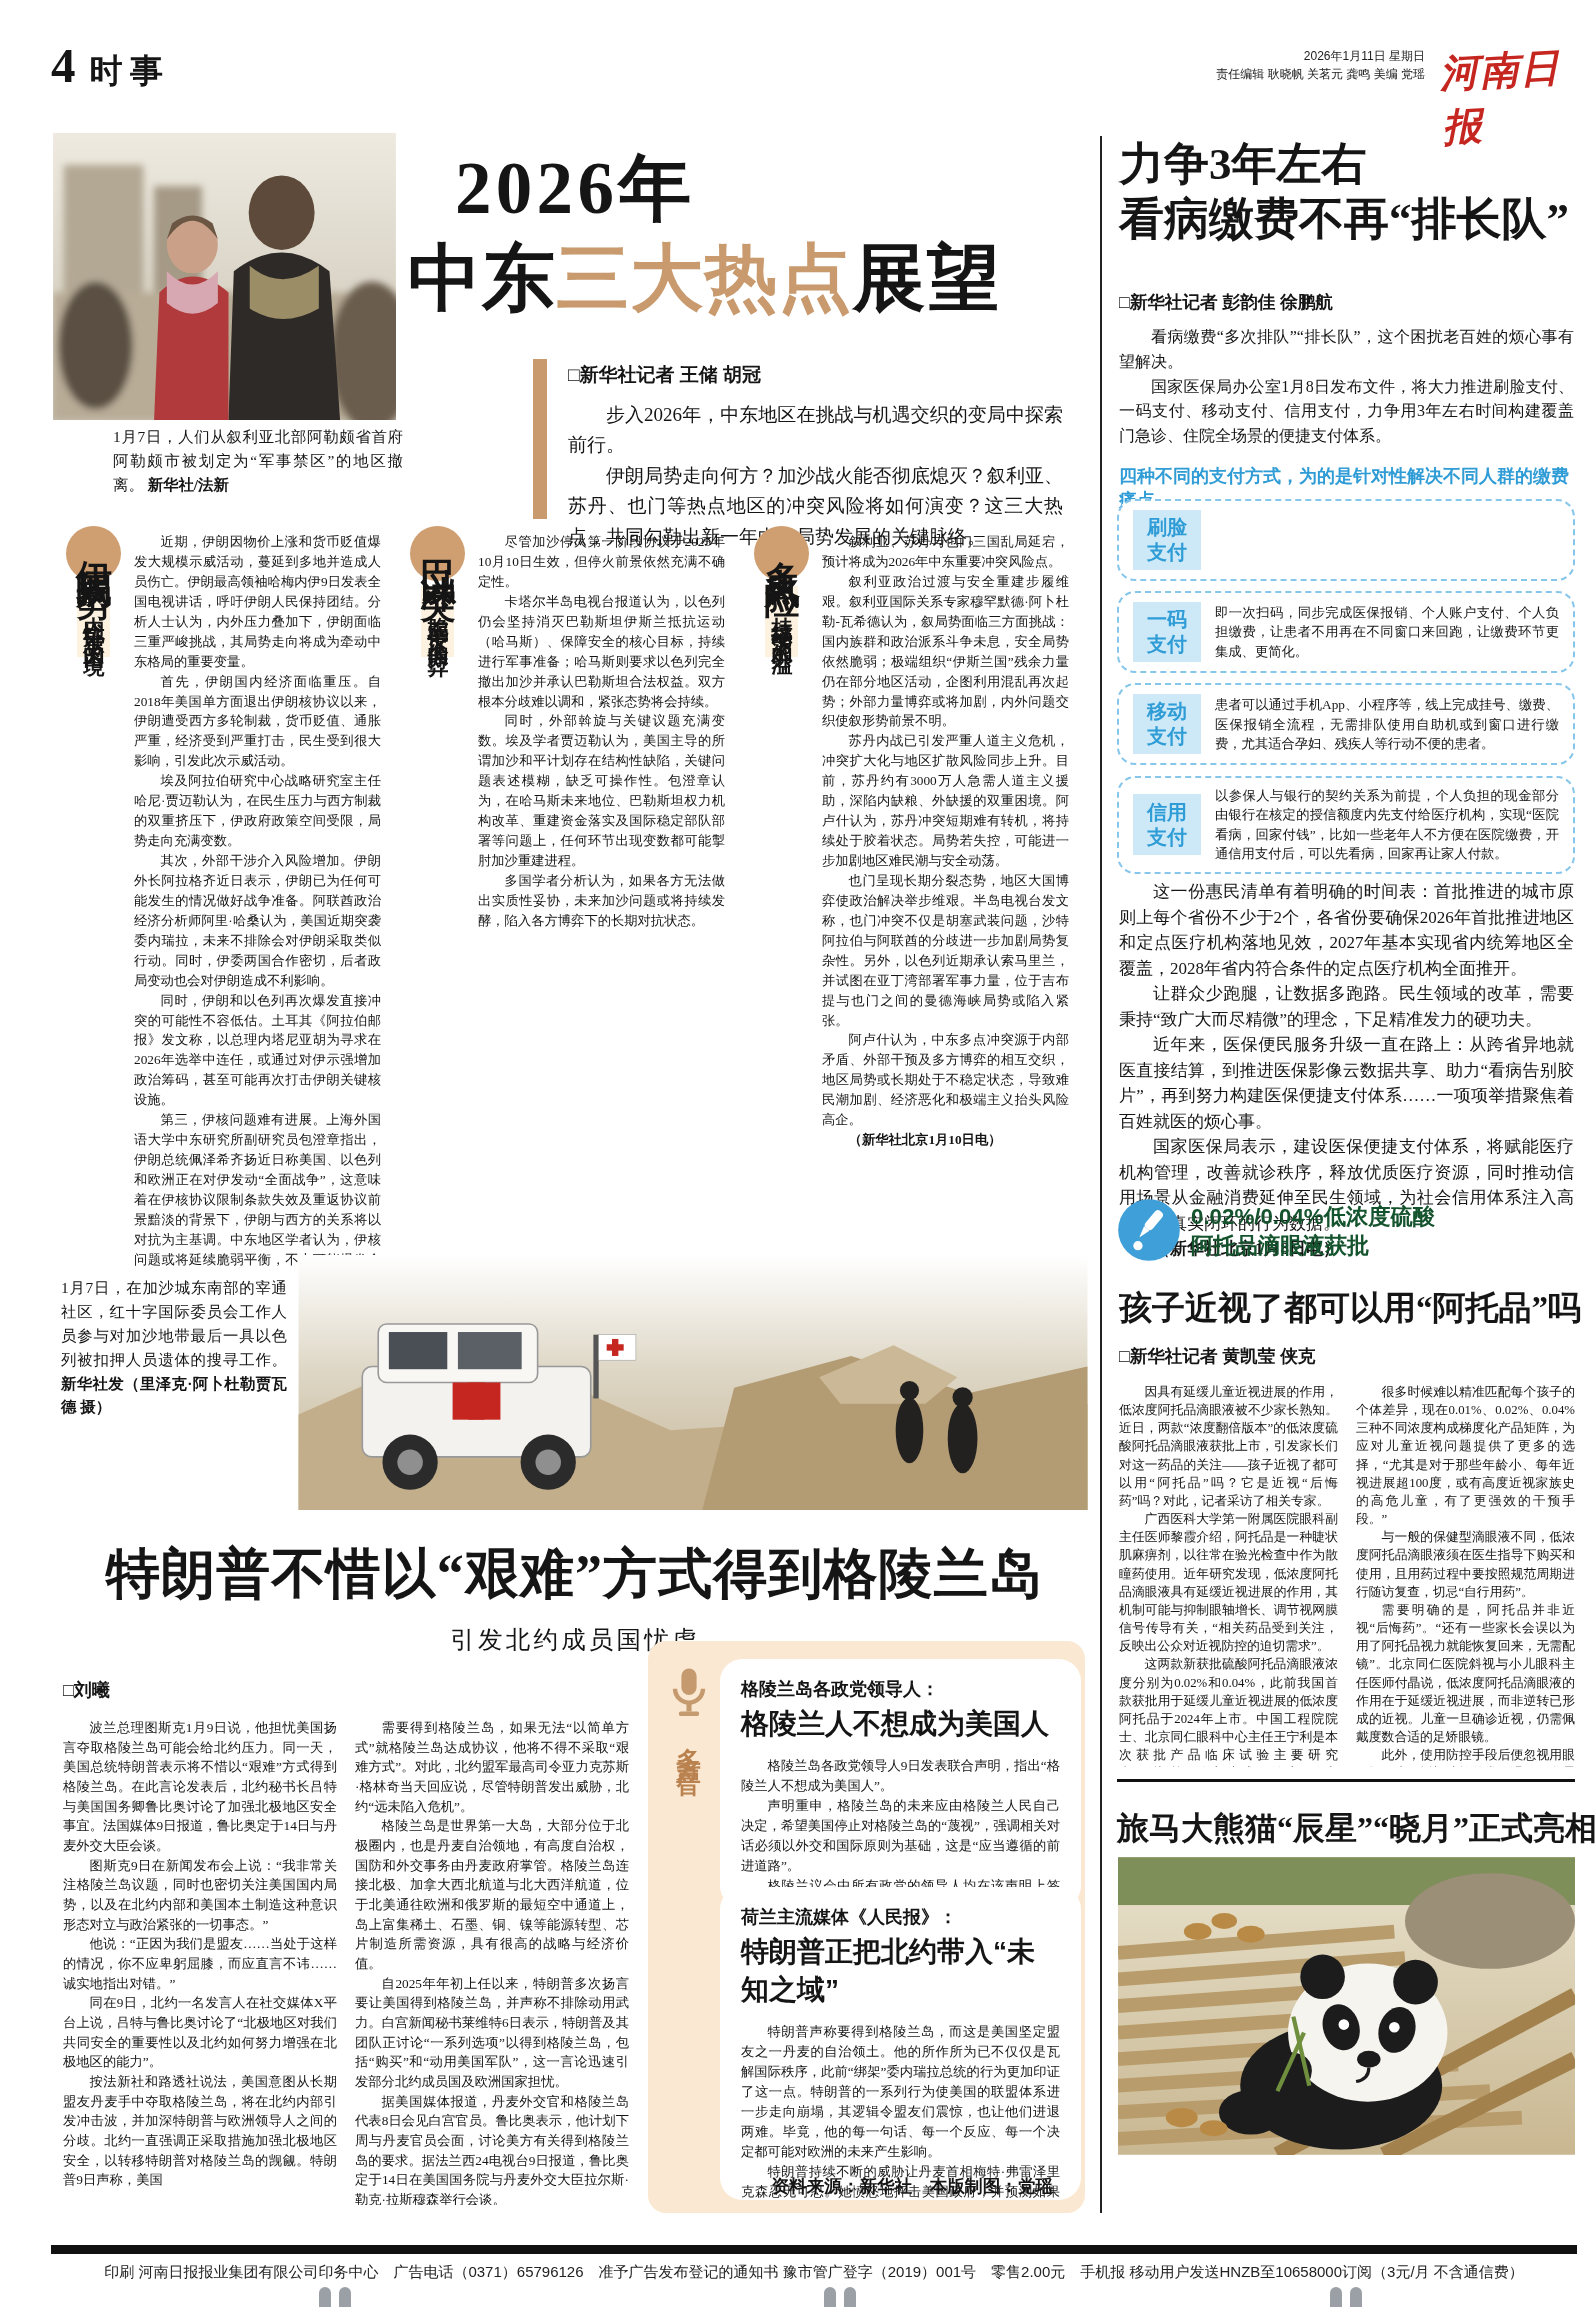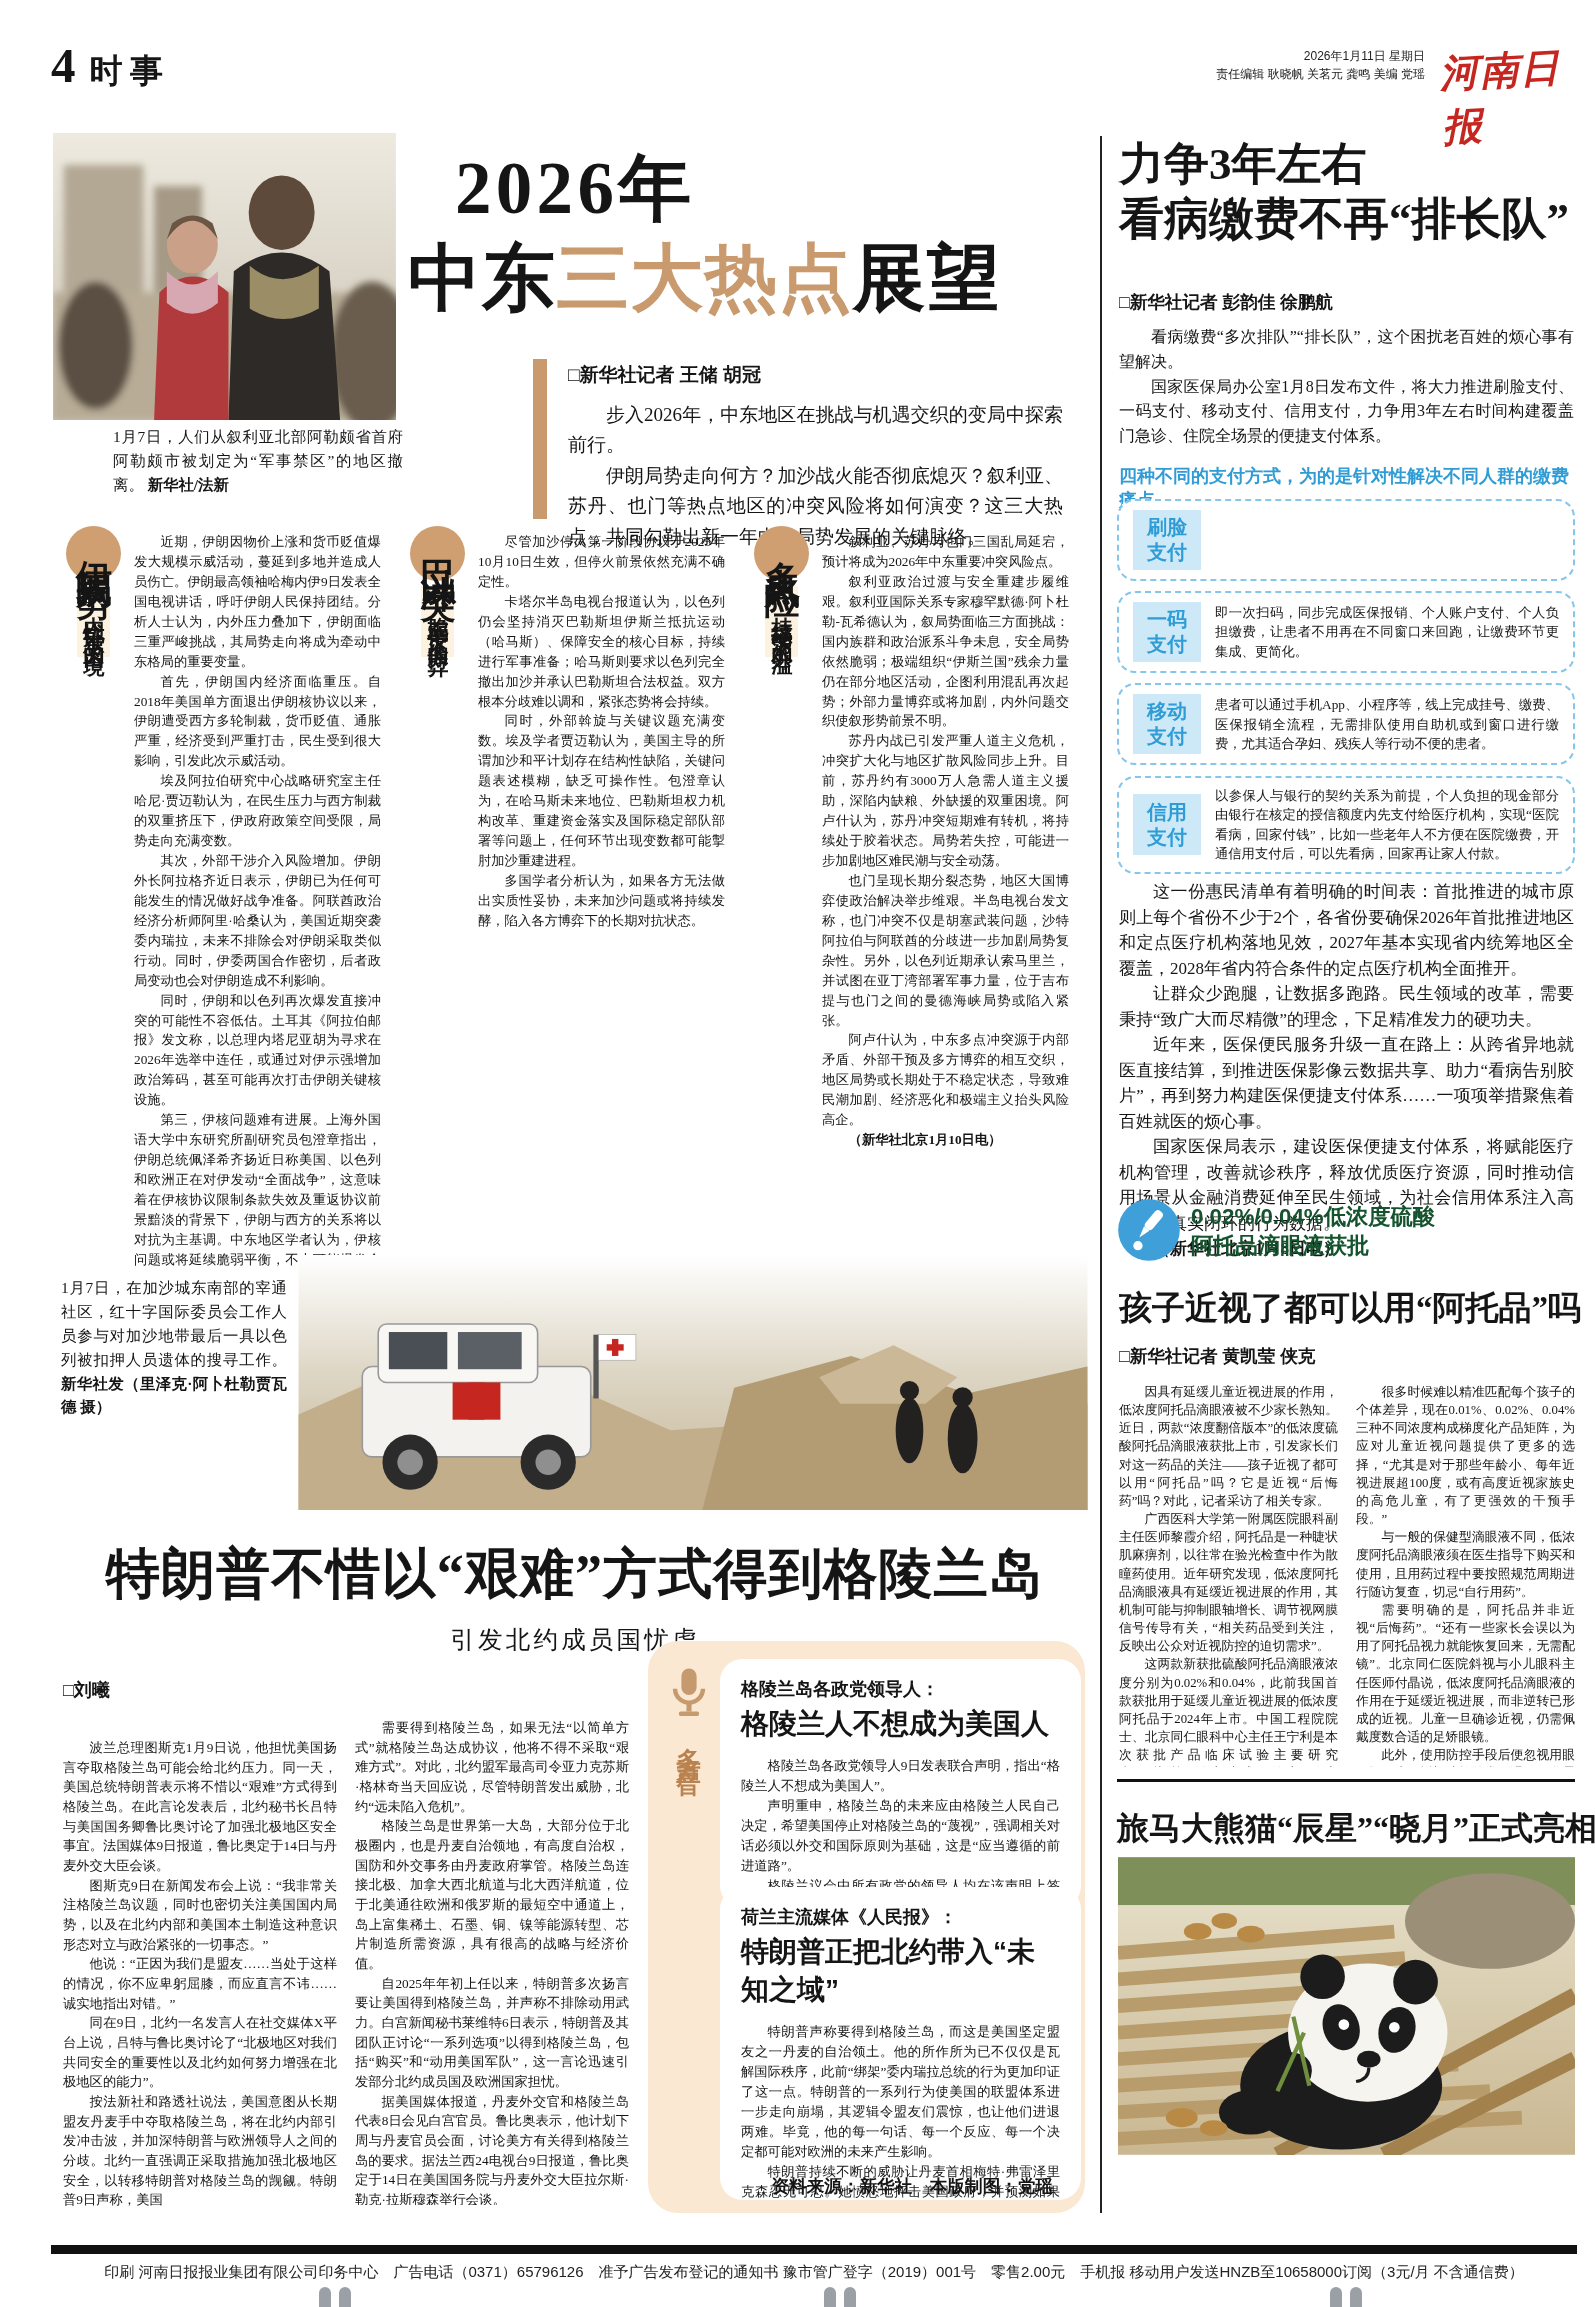--- a/index.html
+++ b/index.html
@@ -34,21 +34,21 @@
         padding:14px 5.3px;margin-top:24.5px;letter-spacing:5.3px;line-height:1.1;}
   .mbody{flex:1;overflow:hidden;font-size:13.3px;line-height:1.5;padding-right:16px;}
   .mbody p{margin:0;text-indent:2em;text-align:justify;}
   
   .gl-head{font-size:54px;font-weight:bold;letter-spacing:1.1px;white-space:nowrap;}
   .gl-sub{font-size:24.5px;letter-spacing:3.2px;text-align:center;}
   .gl-byline{font-size:18px;font-weight:bold;}
   .gcol{overflow:hidden;font-size:13.3px;line-height:1.48;}
   .gcol p{margin:0;text-indent:2em;text-align:justify;}
   
-  .sidebar{background:#fbe8d2;border-radius:30px;}
+  .sidebar{background:#fbe8d2;border-radius:18px;}
   .vlabel{writing-mode:vertical-rl;text-orientation:upright;font-size:24.5px;font-weight:bold;color:#b9824f;letter-spacing:7.4px;}
   .sbox{background:#ffffff;border-radius:22.3px;padding:18px 21px;overflow:hidden;}
   .sbox .kicker{font-size:18px;font-weight:bold;margin:0 0 4.3px 0;}
   .sbox .btitle{font-size:28px;font-weight:bold;margin:0 0 12.8px 0;font-family:"Liberation Sans",sans-serif;}
   .sbox p.b{margin:0;text-indent:2em;text-align:justify;font-size:13.3px;line-height:1.5;}
   .srcnote{font-size:17.6px;font-weight:bold;}
   
   .med-h{font-size:45px;font-weight:bold;line-height:1.22;white-space:nowrap;}
   .rbyline{font-size:17.6px;font-weight:bold;}
   .rintro{font-size:16px;line-height:1.55;}
@@ -237,21 +237,21 @@
   </div>
 
   <div class="abs photocap" style="left:61px;top:1276px;width:226px;">
     <span>1月7日，在加沙城东南部的宰通社区，红十字国际委员会工作人员参与对加沙地带最后一具以色列被扣押人员遗体的搜寻工作。</span>
     <span class="credit">新华社发（里泽克·阿卜杜勒贾瓦德 摄）</span>
   </div>
 
   <div class="abs gl-head" style="left:63px;top:1538px;width:1024px;text-align:center;">特朗普不惜以“艰难”方式得到格陵兰岛</div>
   <div class="abs gl-sub" style="left:63px;top:1623px;width:1024px;">引发北约成员国忧虑</div>
   <div class="abs gl-byline sans" style="left:63px;top:1678px;">□刘曦</div>
-  <div class="abs gcol" style="left:63px;top:1718px;width:274px;height:487px;margin-top:20px;">
+  <div class="abs gcol" style="left:63px;top:1718px;width:274px;height:487px;">
       <p>波兰总理图斯克1月9日说，他担忧美国扬言夺取格陵兰岛可能会给北约压力。同一天，美国总统特朗普表示将不惜以“艰难”方式得到格陵兰岛。在此言论发表后，北约秘书长吕特与美国国务卿鲁比奥讨论了加强北极地区安全事宜。法国媒体9日报道，鲁比奥定于14日与丹麦外交大臣会谈。</p>
       <p>图斯克9日在新闻发布会上说：“我非常关注格陵兰岛议题，同时也密切关注美国国内局势，以及在北约内部和美国本土制造这种意识形态对立与政治紧张的一切事态。”</p>
       <p>他说：“正因为我们是盟友……当处于这样的情况，你不应卑躬屈膝，而应直言不讳……诚实地指出对错。”</p>
       <p>同在9日，北约一名发言人在社交媒体X平台上说，吕特与鲁比奥讨论了“北极地区对我们共同安全的重要性以及北约如何努力增强在北极地区的能力”。</p>
       <p>按法新社和路透社说法，美国意图从长期盟友丹麦手中夺取格陵兰岛，将在北约内部引发冲击波，并加深特朗普与欧洲领导人之间的分歧。北约一直强调正采取措施加强北极地区安全，以转移特朗普对格陵兰岛的觊觎。特朗普9日声称，美国</p>
     </div>
   <div class="abs gcol" style="left:355px;top:1718px;width:274px;height:487px;">
     <div>
         <p>需要得到格陵兰岛，如果无法“以简单方式”就格陵兰岛达成协议，他将不得不采取“艰难方式”。对此，北约盟军最高司令亚力克苏斯·格林奇当天回应说，尽管特朗普发出威胁，北约“远未陷入危机”。</p>
         <p>格陵兰岛是世界第一大岛，大部分位于北极圈内，也是丹麦自治领地，有高度自治权，国防和外交事务由丹麦政府掌管。格陵兰岛连接北极、加拿大西北航道与北大西洋航道，位于北美通往欧洲和俄罗斯的最短空中通道上，岛上富集稀土、石墨、铜、镍等能源转型、芯片制造所需资源，具有很高的战略与经济价值。</p>

